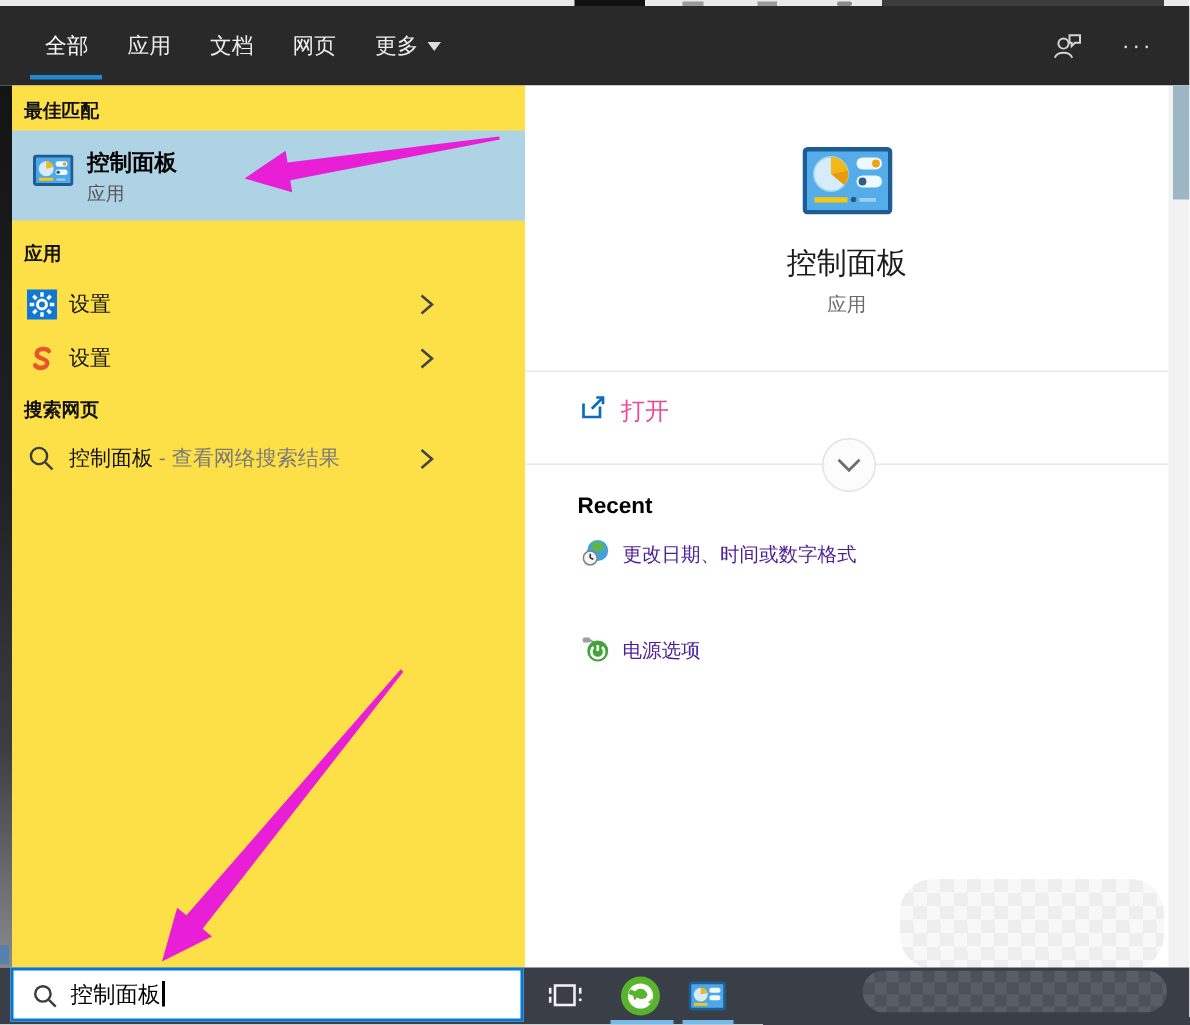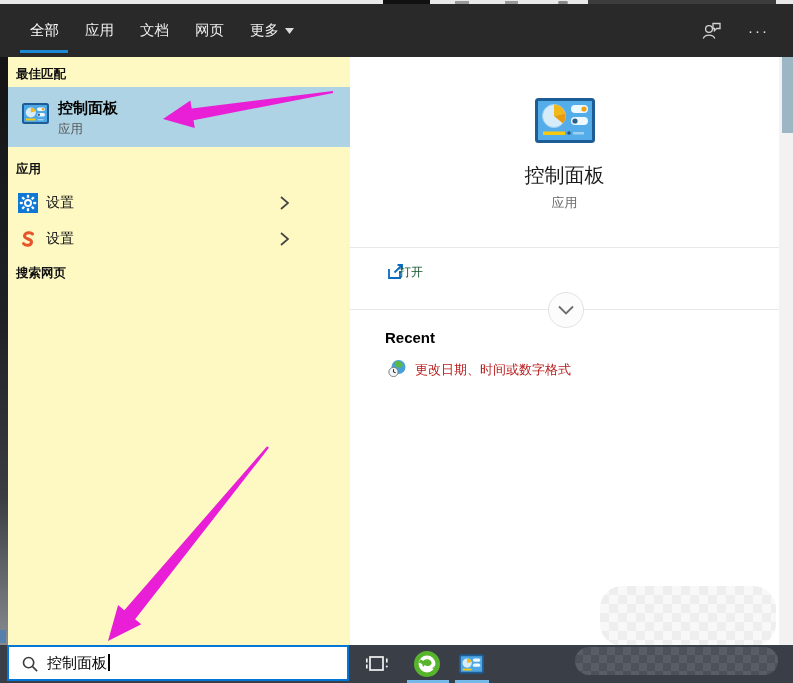--- a/index.html
+++ b/index.html
@@ -21,48 +21,48 @@
   .tab{color:#ececec;font-size:14.5px;cursor:default;display:flex;align-items:center;gap:6px;}
   .tab.sel{color:#ffffff;}
   .tab-underline{left:20px;bottom:4px;width:48px;height:3px;background:#1e8ad6;}
   .hdr-right{right:24px;top:0;height:53px;display:flex;align-items:center;gap:24px;}
   .ellipsis{color:#e0e0e0;font-size:15px;letter-spacing:2px;line-height:1;}
 
   
   .main{left:0;top:57px;width:793px;height:588px;display:flex;}
   .edge-stripe{width:8px;height:588px;background:linear-gradient(#141414 0%,#1f2125 45%,#3a3d42 75%,#888c91 100%);position:relative;flex:none;}
   .edge-frag{position:absolute;left:0;bottom:2px;width:6px;height:13px;background:#4a7fb4;opacity:.8;}
-  .left-panel{width:342px;height:588px;background:#fef9c3;position:relative;flex:none;}
+  .left-panel{width:342px;height:588px;background:#fde047;position:relative;flex:none;}
   .right-panel{width:429px;height:588px;background:#ffffff;position:relative;flex:none;}
   .rscroll{width:14px;height:588px;background:#f2f2f2;position:relative;flex:none;}
   .rthumb{position:absolute;left:3px;top:0;width:11px;height:76px;background:#9cb6c3;}
 
   .sec-hdr{font-size:12.5px;font-weight:600;color:#111;}
   .bm-row{left:0;top:30px;width:342px;height:60px;background:#aed3e4;}
   .bm-title{left:50px;top:12px;font-size:15px;font-weight:bold;color:#000;}
   .bm-sub{left:50px;top:34px;font-size:12.5px;color:#575757;}
   .lrow{left:0;width:300px;height:36px;}
   .lrow-label{left:38px;top:9px;font-size:14px;color:#111;}
   .lrow-icon{left:10px;top:8px;width:20px;height:20px;}
   .chev{right:14px;top:8px;width:20px;height:20px;}
   .web-black{color:#111;}
   .web-gray{color:#7a7a7a;}
 
   
   .rp-title{left:0;top:105px;width:429px;text-align:center;font-size:20px;color:#1b1b1b;}
   .rp-sub{left:0;top:137px;width:429px;text-align:center;font-size:13px;color:#6b6b6b;}
   .divider{left:0;width:429px;height:1px;background:#e8e8e8;}
   .open-row{left:0;top:196px;width:429px;height:40px;}
-  .open-label{left:49px;top:11px;font-size:12px;color:#14532d;}
+  .open-label{left:64px;top:11px;font-size:16px;color:#ec4899;}
   .expander{left:198px;top:235px;width:34px;height:34px;border-radius:50%;
             background:#fcfcfc;border:1px solid #e2e2e2;display:flex;align-items:center;justify-content:center;}
   .recent-hdr{left:35px;top:272px;font-size:15px;font-weight:bold;color:#000;}
   .rrow{left:0;width:429px;height:32px;}
   .rrow-icon{left:38px;top:6px;width:19px;height:19px;}
-  .rrow-label{left:65px;top:8px;font-size:13px;color:#b91c1c;}
+  .rrow-label{left:65px;top:8px;font-size:13px;color:#4c1d95;}
 
   
   .mosaic-light{left:600px;top:586px;width:176px;height:60px;border-radius:22px;
     background:conic-gradient(#ededed 0 25%,#f8f8f8 0 50%,#ededed 0 75%,#f8f8f8 0);
     background-size:18px 18px;opacity:.9;}
   .mosaic-dark{left:575px;top:647px;width:203px;height:28px;border-radius:14px;
     background:conic-gradient(#4c515a 0 25%,#585d66 0 50%,#4c515a 0 75%,#585d66 0);
     background-size:16px 16px;}
 
   
@@ -174,20 +174,33 @@
         </svg>
       </div>
       <div class="abs lrow-label">设置</div>
       <svg class="abs chev" viewBox="0 0 20 20" fill="none" stroke="#444" stroke-width="1.7">
           <polyline points="7,4 14,10 7,16"></polyline>
         </svg>
     </div>
 
     <div class="abs sec-hdr" style="left:8px;top:208px;text-align:right;">搜索网页</div>
 
+    <div class="abs lrow" style="top:231px;">
+      <svg class="abs lrow-icon" viewBox="0 0 20 20" fill="none" stroke="#3c3c3c" stroke-width="1.6">
+        <circle cx="8" cy="8" r="5.4"></circle>
+          <line x1="12.2" y1="12.2" x2="17" y2="17"></line>
+      </svg>
+      <div class="abs lrow-label">
+        <span class="web-black">控制面板</span>
+        <span class="web-gray">- 查看网络搜索结果</span>
+      </div>
+      <svg class="abs chev" viewBox="0 0 20 20" fill="none" stroke="#444" stroke-width="1.7">
+          <polyline points="7,4 14,10 7,16"></polyline>
+        </svg>
+    </div>
   </div>
 
   <div class="right-panel">
     <svg class="abs" style="left:185px;top:41px;" width="60" height="45" viewBox="0 0 60 45">
       <rect x="1.5" y="1.5" width="57" height="42" rx="2" fill="#54ade9" stroke="#1d5c94" stroke-width="3"></rect>
       <circle cx="19" cy="18" r="11.5" fill="#d6ecfa" stroke="#9fd0ef"></circle>
       <path d="M19,18 L19,6.5 A11.5,11.5 0 0 1 30.2,15.6 Z" fill="#f2b718"></path>
       <path d="M19,18 L30.2,15.6 A11.5,11.5 0 0 1 28,25.5 Z" fill="#e89b0e"></path>
       <rect x="36" y="7" width="17" height="8" rx="4" fill="#eef8ff"></rect>
         <circle cx="49" cy="11" r="2.6" fill="#f2a20d"></circle>
@@ -225,20 +238,30 @@
         <circle cx="10.5" cy="8" r="7" fill="#45a1d8"></circle>
         <path d="M6.5,3 q4.5,-2.2 7.5,1 q2,3 -1,4.2 q-4,1.2 -5.2,-1 q-2,-2 -1.3,-4.2" fill="#5cb648"></path>
         <circle cx="5.5" cy="13" r="4.6" fill="#f4f6f8" stroke="#7a8288"></circle>
         <line x1="5.5" y1="13" x2="5.5" y2="10.2" stroke="#333" stroke-width="1.1"></line>
         <line x1="5.5" y1="13" x2="7.6" y2="13.8" stroke="#333" stroke-width="1.1"></line>
       </svg>
       <div class="abs rrow-label">更改日期、时间或数字格式</div>
     </div>
 
 
+    <div class="abs rrow" style="top:360px;">
+      <svg class="abs rrow-icon" viewBox="0 0 19 19">
+        <rect x="0.5" y="2" width="5" height="3.4" rx="1" fill="#9aa0a6"></rect>
+        <line x1="5.5" y1="3.8" x2="8" y2="5.6" stroke="#9aa0a6" stroke-width="1.5"></line>
+        <circle cx="10.5" cy="11" r="7" fill="#43a336"></circle>
+        <path d="M7.6,8.3 a4.3,4.3 0 1 0 5.8,0" stroke="#fff" stroke-width="1.8" fill="none"></path>
+        <line x1="10.5" y1="7" x2="10.5" y2="11" stroke="#fff" stroke-width="1.8"></line>
+      </svg>
+      <div class="abs rrow-label">电源选项</div>
+    </div>
 
   </div>
 
   <div class="rscroll">
     <div class="rthumb"></div>
   </div>
 </div>
 
 <div class="abs mosaic-light"></div>
 

